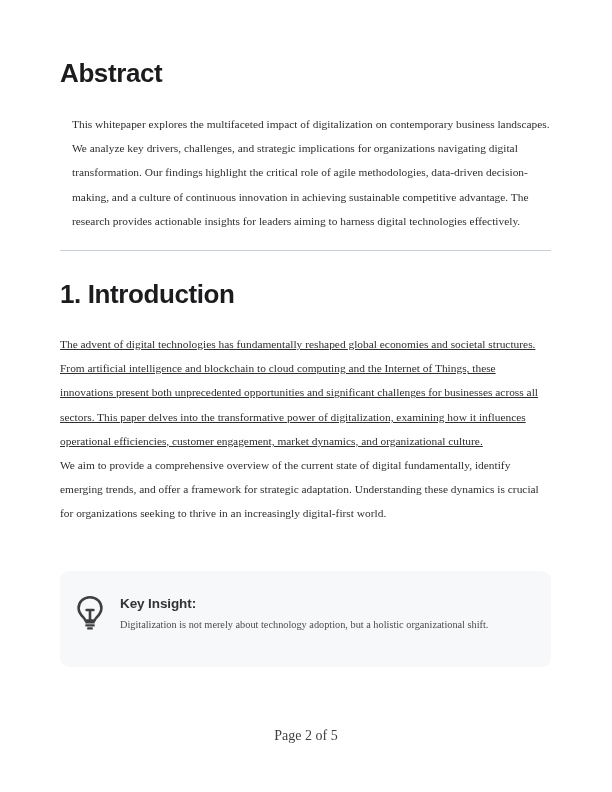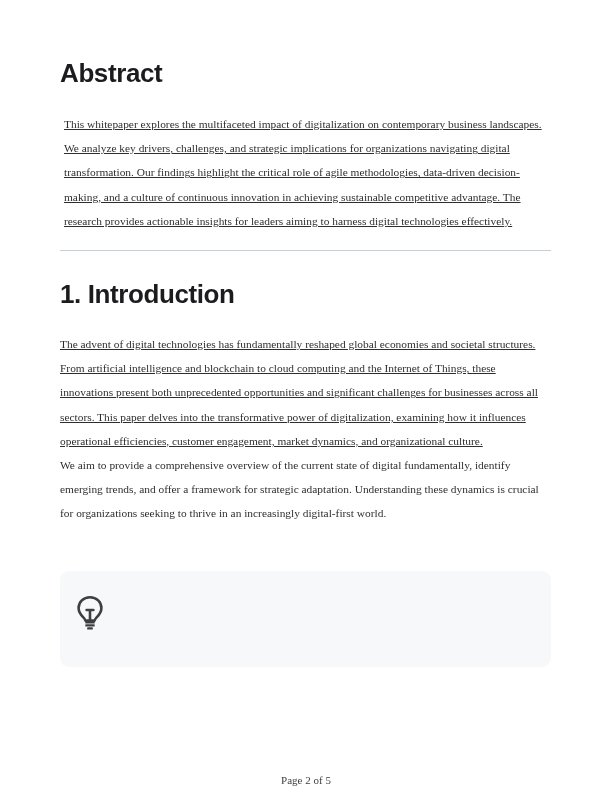--- a/index.html
+++ b/index.html
@@ -60,23 +60,22 @@
     font-size: 11.4px;
     line-height: 24.2px;
     color: #2e2e30;
     margin: 0;
     text-align: left;
   }
 
   #abstract-paragraph {
     position: absolute;
     top: 112px;
-    left: 4px;
-    width: 491px;
-    text-decoration: underline;
+    left: 12px;
+    width: 491px;
   }
 
   #intro-paragraph-1 {
     position: absolute;
     top: 332px;
     left: 0;
     width: 489px;
     text-decoration: underline;
   }
 
@@ -148,24 +147,23 @@
   }
 
   
   #page-footer {
     position: absolute;
     top: 729px;
     left: 0;
     width: 612px;
     text-align: center;
     font-family: "Liberation Serif", serif;
-    font-size: 11px;
+    font-size: 14px;
     line-height: 14px;
     color: #3f3f42;
-    margin-top: 44px;
   }
 </style>
 </head>
 <body>
 
 <div class="page">
   <div class="content">
 
     <h1 class="section-heading" id="abstract-heading">Abstract</h1>
 
@@ -187,19 +185,23 @@
             <path d="M15 2.2 C8.4 2.2 3.6 7.0 3.6 13.0 C3.6 17.1 5.9 19.9 8.1 22.1 C9.4 23.4 10.2 24.4 10.4 25.6 L19.6 25.6 C19.8 24.4 20.6 23.4 21.9 22.1 C24.1 19.9 26.4 17.1 26.4 13.0 C26.4 7.0 21.6 2.2 15 2.2 Z" stroke="#3f3f42" stroke-width="2.6" stroke-linejoin="round" fill="none"></path>
             <path d="M15 25.4 L15 15.6" stroke="#3f3f42" stroke-width="2.6" stroke-linecap="round"></path>
             <path d="M11.6 15.0 L18.4 15.0" stroke="#3f3f42" stroke-width="2.6" stroke-linecap="round"></path>
             <rect x="10.3" y="26.3" width="9.4" height="2.3" rx="0.6" fill="#3f3f42"></rect>
             <rect x="10.3" y="29.3" width="9.4" height="2.3" rx="0.6" fill="#3f3f42"></rect>
             <rect x="12.1" y="32.3" width="5.8" height="2.3" rx="0.9" fill="#3f3f42"></rect>
           </svg>
         </span>
       </div>
 
+      <div class="callout-body">
+        <div class="callout-title">Key Insight:</div>
+        <p class="callout-text">Digitalization is not merely about technology adoption, but a holistic organizational shift.</p>
+      </div>
 
     </div>
 
   </div>
 
   <div id="page-footer">Page 2 of 5</div>
 </div>
 
 </body></html>

